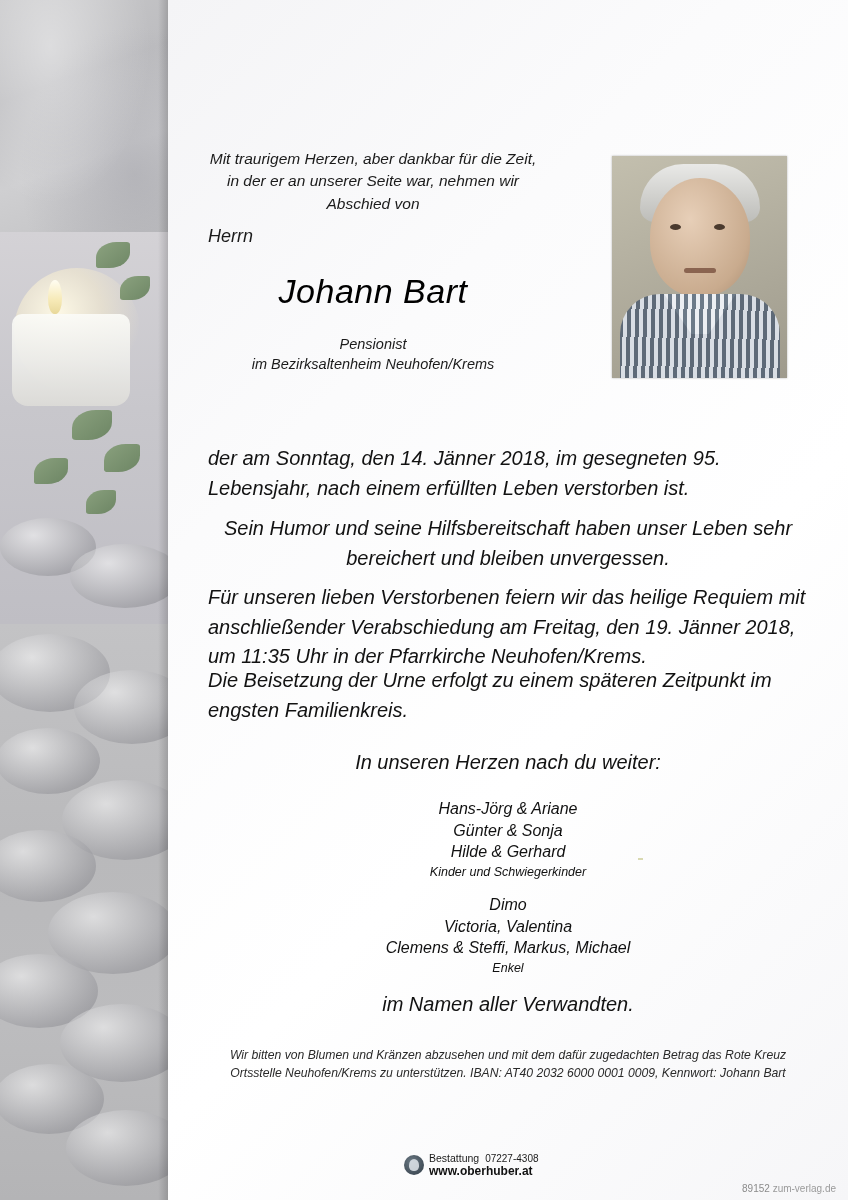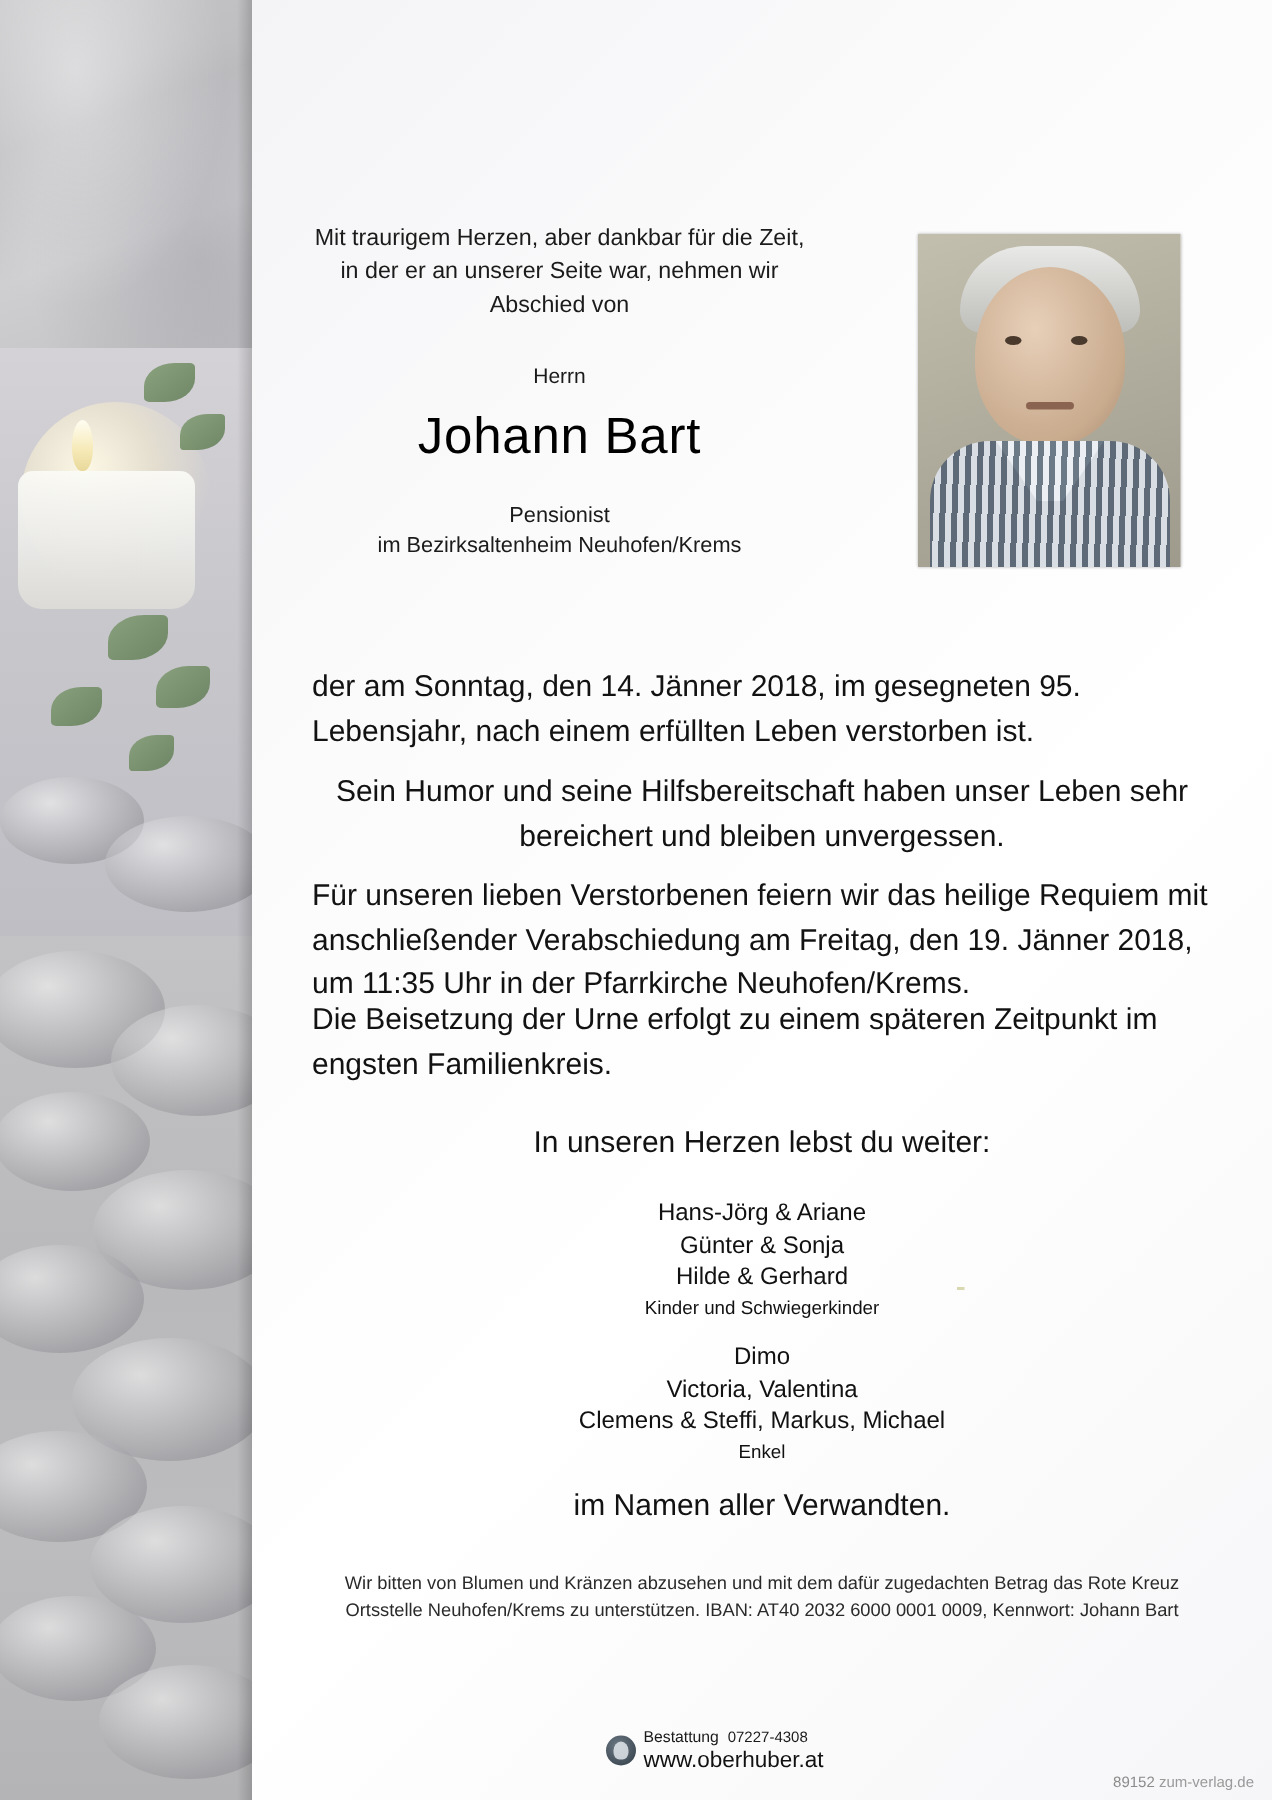--- a/index.html
+++ b/index.html
@@ -92,42 +92,42 @@
     left:168px; top:0;
     width:680px; height:1200px;
     background: linear-gradient(135deg,#f4f4f6 0%,#fbfbfc 30%,#ffffff 60%,#f6f6f8 100%);
   }
   .content {
     position:absolute;
     left: 40px;
     top: 0;
     width: 600px;
     height: 1200px;
+    font-style: italic;
   }
   
   .top-block {
     position:absolute;
     left: 0; top: 148px;
     width: 600px;
   }
   .intro {
     position:absolute;
     left: 0; top: 0;
     width: 330px;
     text-align: center;
     font-size: 15.5px;
     line-height: 1.45;
     color: #1b1b1b;
   }
   .herrn {
     position:absolute;
-    left: 0; top: 94px;
+    left: 0; top: 78px;
     width: 330px;
-    text-align:center;
-    font-size: 14px;
+    font-size: 18px;
     color:#1b1b1b;
   }
   .deceased-name {
     position:absolute;
     left: 0; top: 124px;
     width: 330px;
     text-align:center;
     font-size: 34px;
     letter-spacing: .5px;
     color: #000;
@@ -214,21 +214,21 @@
     position:relative;
   }
   .logo-mark:after{
     content:"";
     position:absolute; left:5px; top:4px; width:10px; height:12px;
     border-radius:50% 50% 40% 40%;
     background: #e9eef2; opacity:.8;
   }
   .logo-text { line-height:1.15; }
   .logo-l1 { font-size: 10.5px; color:#1a1a1a; }
-  .logo-l2 { font-size: 15px; font-weight:normal; color:#111; }
+  .logo-l2 { font-size: 12px; font-weight:bold; color:#111; }
   .phone { font-size: 10px; color:#1a1a1a; margin-left:3px; }
   .code {
     position:absolute; right:12px; bottom:6px;
     font-size: 10px; color:#8b8b8b;
   }
   .code .pub { color:#9a9a9a; }
   .speck{
     position:absolute; width:5px; height:2px; background:#cfcf9e; opacity:.8;
   }
 </style>
@@ -295,21 +295,21 @@
       </div>
 
       <div class="para" style="top:444px;">der am Sonntag, den 14. Jänner 2018, im gesegneten 95. Lebensjahr, nach einem erfüllten Leben verstorben ist.</div>
 
       <div class="para center" style="top:514px; left:14px; width:572px;">Sein Humor und seine Hilfsbereitschaft haben unser Leben sehr bereichert und bleiben unvergessen.</div>
 
       <div class="para" style="top:583px;">Für unseren lieben Verstorbenen feiern wir das heilige Requiem mit anschließender Verabschiedung am Freitag, den 19. Jänner 2018, um 11:35  Uhr in der Pfarrkirche Neuhofen/Krems.</div>
 
       <div class="para" style="top:666px;">Die Beisetzung der Urne erfolgt zu einem späteren Zeitpunkt im engsten Familienkreis.</div>
 
-      <div class="para center" style="top:748px;">In unseren Herzen lebst du weiter:</div>
+      <div class="para center" style="top:748px;">In unseren Herzen nach du weiter:</div>
 
       <div class="names-block" style="top:798px;">
         <div class="names-line">Hans-Jörg &amp; Ariane</div>
         <div class="names-line">Günter &amp; Sonja</div>
         <div class="names-line">Hilde &amp; Gerhard</div>
         <div class="names-caption">Kinder und Schwiegerkinder</div>
       </div>
 
       <div class="names-block" style="top:894px;">
         <div class="names-line">Dimo</div>

